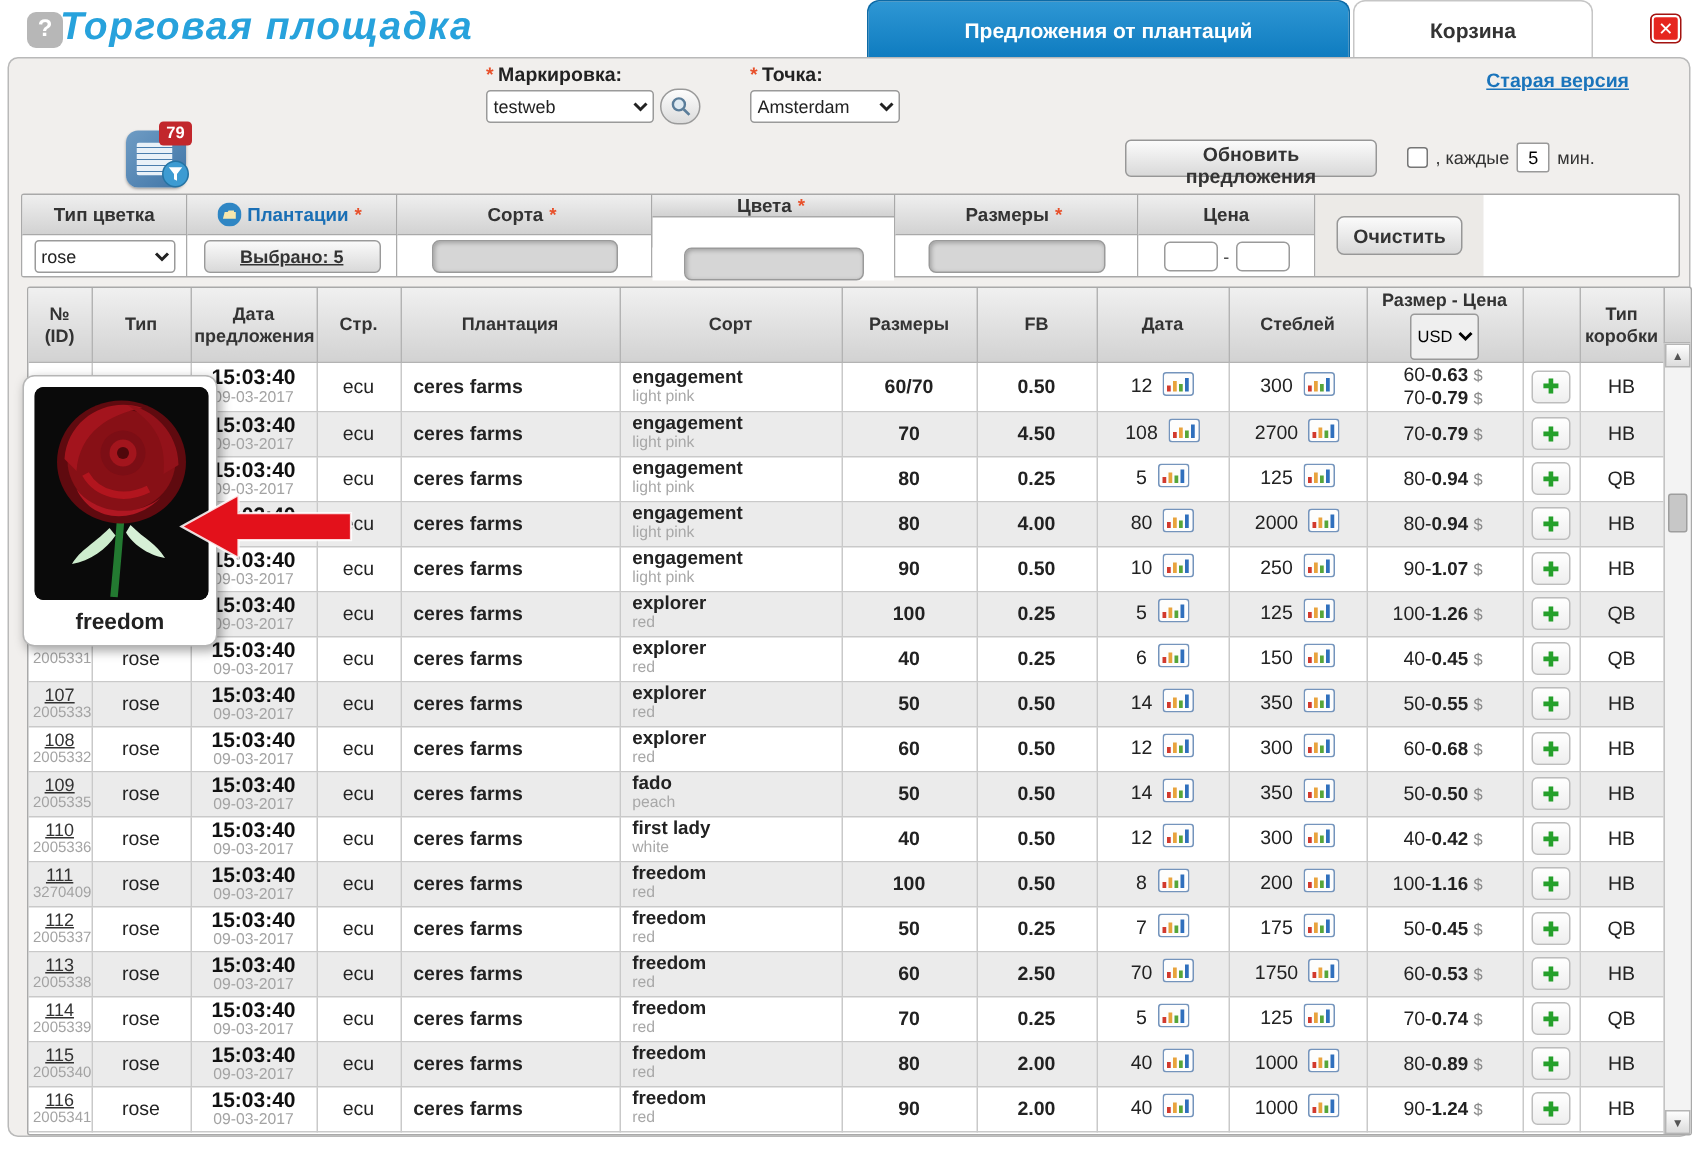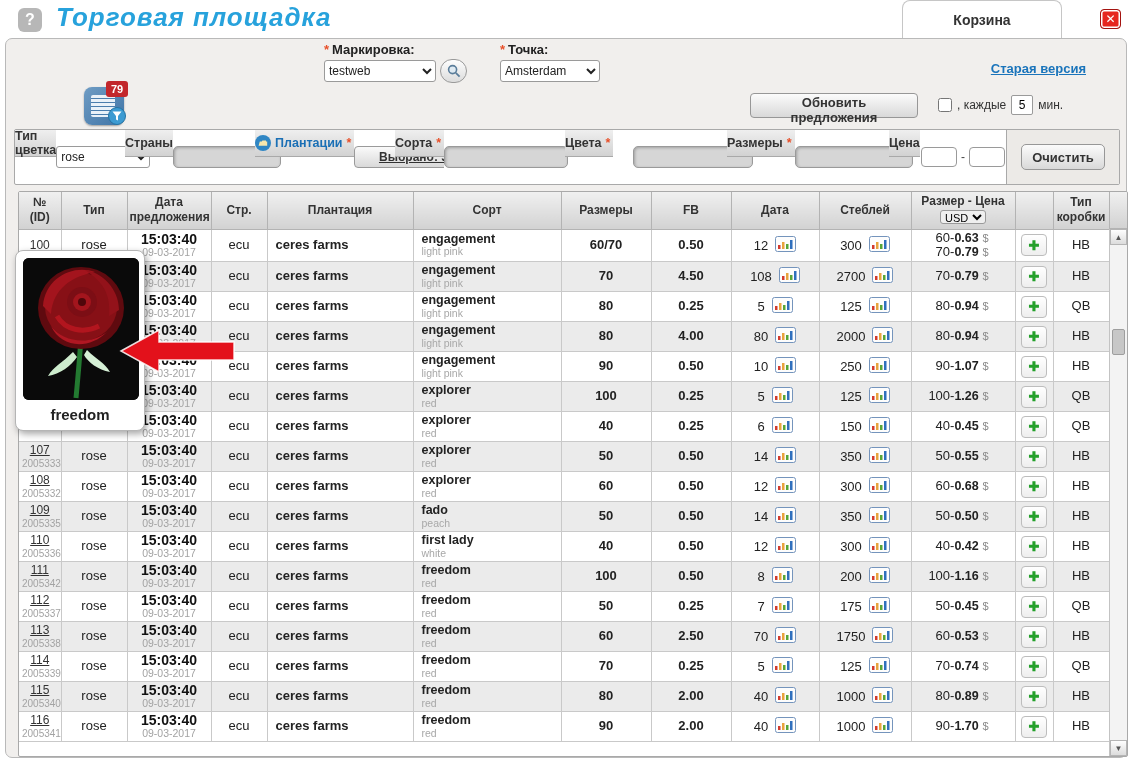--- a/index.html
+++ b/index.html
@@ -3,41 +3,41 @@
 <meta charset="utf-8">
 <style>
   html,body{margin:0;padding:0;background:#ffffff;}
   *{box-sizing:border-box;}
   body{font-family:"Liberation Sans","DejaVu Sans",sans-serif;}
   #stage{position:relative;width:1132px;height:774px;background:#fff;overflow:hidden;}
 
   
   .help-ico{position:absolute;left:18px;top:8px;width:24px;height:24px;background:#b7b7b7;
     border-radius:6px;color:#fff;font-weight:bold;font-size:16px;text-align:center;line-height:24px;cursor:pointer;}
-  .app-title{position:absolute;left:56px;top:2px;font-size:26px;font-weight:bold;font-style:italic;
+  .app-title{position:absolute;left:40px;top:2px;font-size:26px;font-weight:bold;font-style:italic;
     color:#27a2dc;letter-spacing:1px;}
   .tab{position:absolute;top:0;height:38px;border-radius:8px 8px 0 0;font-size:14px;font-weight:bold;
     display:flex;align-items:center;justify-content:center;cursor:pointer;}
   .tab.active{left:578px;width:322px;background:linear-gradient(#2e97d4,#0f7cc0);color:#fff;border:1px solid #0c6aa6;border-bottom:none;}
   .tab.inactive{left:902px;width:160px;background:#fff;color:#333;border:1px solid #c6c6c6;border-bottom:none;}
   .close-btn{position:absolute;left:1100px;top:9px;width:21px;height:20px;background:#e6261f;border:1px solid #a31310;
     border-radius:4px;color:#fff;font-size:12px;font-weight:bold;text-align:center;line-height:18px;cursor:pointer;
     box-shadow:inset 0 0 0 1.5px #fff;}
 
   
   .panel{position:absolute;left:5px;top:38px;width:1122px;height:720px;background:#f1efed;
     border:1px solid #b9b9b9;border-radius:7px;}
 
   .fieldlabel{position:absolute;font-size:13px;font-weight:bold;color:#222;}
   .req{color:#e8502a;margin-right:3px;font-weight:bold;}
   select{font-family:"Liberation Sans",sans-serif;}
   .sel{position:absolute;height:22px;font-size:12px;color:#222;border:1px solid #9a9a9a;border-radius:3px;background:#fff;}
   .search-btn{position:absolute;left:434px;top:20px;width:27px;height:24px;border:1px solid #9a9a9a;border-radius:12px;
     background:linear-gradient(#fdfdfd,#dcdcdc);cursor:pointer;display:flex;align-items:center;justify-content:center;padding:0;}
-  .oldver{position:absolute;right:40px;top:22px;font-size:13px;font-weight:bold;color:#1a74bb;text-decoration:underline;cursor:pointer;}
+  .oldver{position:absolute;right:40px;top:7px;font-size:13px;font-weight:bold;color:#1a74bb;text-decoration:underline;cursor:pointer;}
 
   .calc{position:absolute;left:78px;top:46px;width:44px;height:42px;cursor:pointer;}
   .calc .body{position:absolute;left:0;top:2px;width:40px;height:38px;border-radius:8px;
     background:linear-gradient(135deg,#6f9cc4,#3f74a6);box-shadow:0 1px 2px rgba(0,0,0,.35);}
   .calc .grid{position:absolute;left:7px;top:10px;width:24px;height:22px;background:
     linear-gradient(#fff,#fff);border-radius:2px;
     background-image:repeating-linear-gradient(#e9f1f8 0 3px,#4a7dad 3px 4px),repeating-linear-gradient(90deg,transparent 0 7px,#4a7dad 7px 8px);}
   .calc .badge{position:absolute;left:22px;top:-4px;min-width:22px;height:16px;background:#c2272c;border-radius:3px;
     color:#fff;font-size:11px;font-weight:bold;text-align:center;line-height:16px;padding:0 2px;}
   .calc .funnel{position:absolute;left:24px;top:22px;width:18px;height:18px;border-radius:50%;
@@ -45,21 +45,21 @@
 
   .refresh-btn{position:absolute;left:744px;top:54px;width:168px;height:25px;border:1px solid #979797;border-radius:4px;
     background:linear-gradient(#fbfbfb,#d9d9d9);font-size:13px;font-weight:bold;color:#333;cursor:pointer;}
   .interval{position:absolute;left:932px;top:56px;font-size:12px;color:#333;display:flex;align-items:center;gap:5px;}
   .interval input[type=checkbox]{width:14px;height:14px;margin:0;}
   .interval .min-input{width:22px;height:20px;border:1px solid #9a9a9a;border-radius:2px;text-align:center;font-size:12px;}
 
   
   .filterbox{position:absolute;left:8px;top:90px;width:1106px;height:56px;border:1px solid #a9a9a9;background:#fff;
     display:flex;border-radius:2px;}
-  .fcol{border-right:1px solid #a9a9a9;display:flex;flex-direction:row;}
+  .fcol{border-right:1px solid #a9a9a9;display:flex;flex-direction:column;}
   .fcol:last-child{border-right:none;}
   .fhead{height:27px;background:linear-gradient(#efefef,#d2d2d2);border-bottom:1px solid #a9a9a9;
     font-size:12.5px;font-weight:bold;color:#333;display:flex;align-items:center;justify-content:center;gap:4px;}
   .fhead .blue{color:#1a6fb5;}
   .fbody{flex:1;display:flex;align-items:center;justify-content:center;background:#fff;}
   .dis-input{height:22px;background:#d6d6d6;border:1px solid #9a9a9a;border-radius:5px;
     box-shadow:inset 1px 1px 3px rgba(0,0,0,.25);}
   .btn-sel{height:22px;border:1px solid #9a9a9a;border-radius:4px;background:linear-gradient(#fafafa,#d9d9d9);
     font-size:12px;font-weight:bold;color:#333;text-decoration:underline;cursor:pointer;}
   .price-wrap{display:flex;align-items:center;gap:4px;font-size:12px;color:#444;}
@@ -118,20 +118,23 @@
   .rose-name{position:absolute;left:0;bottom:7px;width:100%;text-align:center;font-size:15px;font-weight:bold;color:#222;}
   .red-arrow{position:absolute;left:118px;top:327px;z-index:6;}
 </style>
 </head>
 <body>
 
 <div id="stage">
 
   <div class="help-ico">?</div>
   <div class="app-title">Торговая площадка</div>
+  <div class="tab active">
+    <span>Предложения от плантаций</span>
+  </div>
   <div class="tab inactive">
     <span>Корзина</span>
   </div>
   <div class="close-btn">✕</div>
 
   <div class="panel">
 
     <div class="fieldlabel" style="left:318px;top:3px;">
       <span class="req">*</span><span>Маркировка:</span>
     </div>
@@ -176,28 +179,20 @@
     <div class="filterbox">
       <div class="fcol" style="width:110px;">
         <div class="fhead">
             <span>Тип цветка</span>
           </div>
         <div class="fbody">
           <select class="sel" style="position:static;width:94px;height:22px;">
             <option>rose</option>
           </select>
         </div>
-      </div>
-      <div class="fcol" style="width:130px;">
-        <div class="fhead">
-            <span>Страны</span>
-          </div>
-        <div class="fbody">
-            <div class="dis-input" style="width:108px;"></div>
-          </div>
       </div>
       <div class="fcol" style="width:140px;">
         <div class="fhead">
           <svg width="16" height="16" viewBox="0 0 16 16">
             <circle cx="8" cy="8" r="8" fill="#2f86c4"></circle>
             <path d="M3.6 10.8 L4.8 6.4 L6.8 6.4 L7.4 5.4 L11 5.4 L11 6.4 L12.2 6.4 L12.2 10.8 Z" fill="#f6e7ad"></path>
           </svg>
           <span class="blue">Плантации</span>
           <span class="req">*</span>
         </div>
@@ -279,21 +274,21 @@
               </th>
             <th>Стр.</th>
             <th>Плантация</th>
             <th>Сорт</th>
             <th>Размеры</th>
             <th>FB</th>
             <th>Дата</th>
             <th>Стеблей</th>
             <th>
               <div>Размер - Цена</div>
-              <select style="font-size:11px;height:14px;border-radius:3px;border:1px solid #9a9a9a;margin-top:1px;">
+              <select style="font-size:11px;height:31px;border-radius:3px;border:1px solid #9a9a9a;margin-top:1px;">
                 <option>USD</option>
               </select>
             </th>
             <th></th>
             <th>
                 <div>Тип</div>
                 <div>коробки</div>
               </th>
           </tr>
         </thead>
@@ -713,21 +708,21 @@
                   </svg></span></td>
               <td class="c-price">
                 <div>40-<b>0.42</b> <span class="cur">$</span></div>
               </td>
               <td class="c-add"><button class="addbtn">✚</button></td>
               <td class="c-box">HB</td>
             </tr>
             <tr class="alt">
               <td class="c-num">
                 <a class="rownum">111</a>
-                <div class="rowid">2005342</div>
+                <div class="rowid">3270409</div>
               </td>
               <td class="c-type">rose</td>
               <td class="c-date">
                 <div class="time">15:03:40</div>
                 <div class="date">09-03-2017</div>
               </td>
               <td class="c-ctry">ecu</td>
               <td class="c-plant">ceres farms</td>
               <td class="c-sort">
                 <div class="sort">freedom</div>
@@ -933,21 +928,21 @@
                     <rect x="15" y="4" width="2.5" height="9" fill="#2f6fbd"></rect>
                   </svg></span></td>
               <td class="c-stems"><span>1000</span><span class="chart"><svg width="21" height="16" viewBox="0 0 21 16">
                     <rect x="0.5" y="0.5" width="20" height="15" rx="2" fill="#fdfdfd" stroke="#7494bc"></rect>
                     <rect x="3" y="9" width="2.5" height="4" fill="#d23a2e"></rect>
                     <rect x="7" y="6" width="2.5" height="7" fill="#e8a33d"></rect>
                     <rect x="11" y="8" width="2.5" height="5" fill="#57a639"></rect>
                     <rect x="15" y="4" width="2.5" height="9" fill="#2f6fbd"></rect>
                   </svg></span></td>
               <td class="c-price">
-                <div>90-<b>1.70</b> <span class="cur">$</span></div>
+                <div>90-<b>1.24</b> <span class="cur">$</span></div>
               </td>
               <td class="c-add"><button class="addbtn">✚</button></td>
               <td class="c-box">HB</td>
             </tr>
           </tbody>
       </table>
       <div class="scroll-cap"></div>
       <div class="vscroll">
         <div class="sbtn up">▲</div>
         <div class="sthumb"></div>

